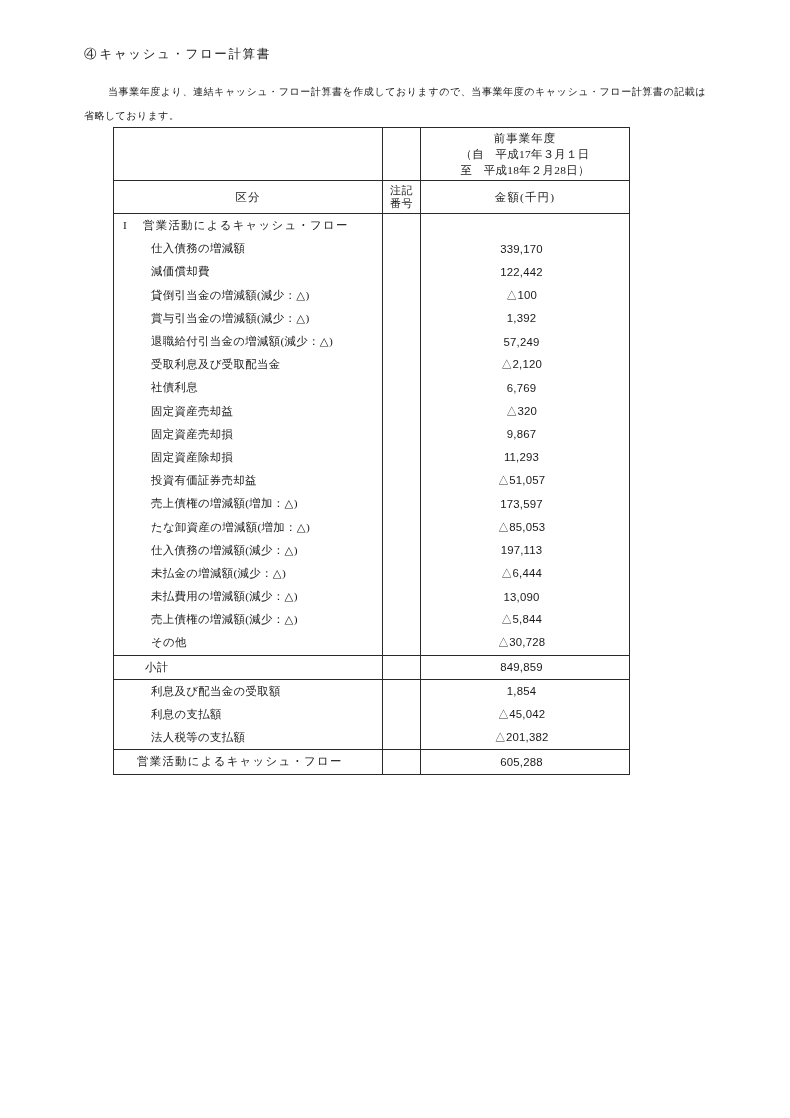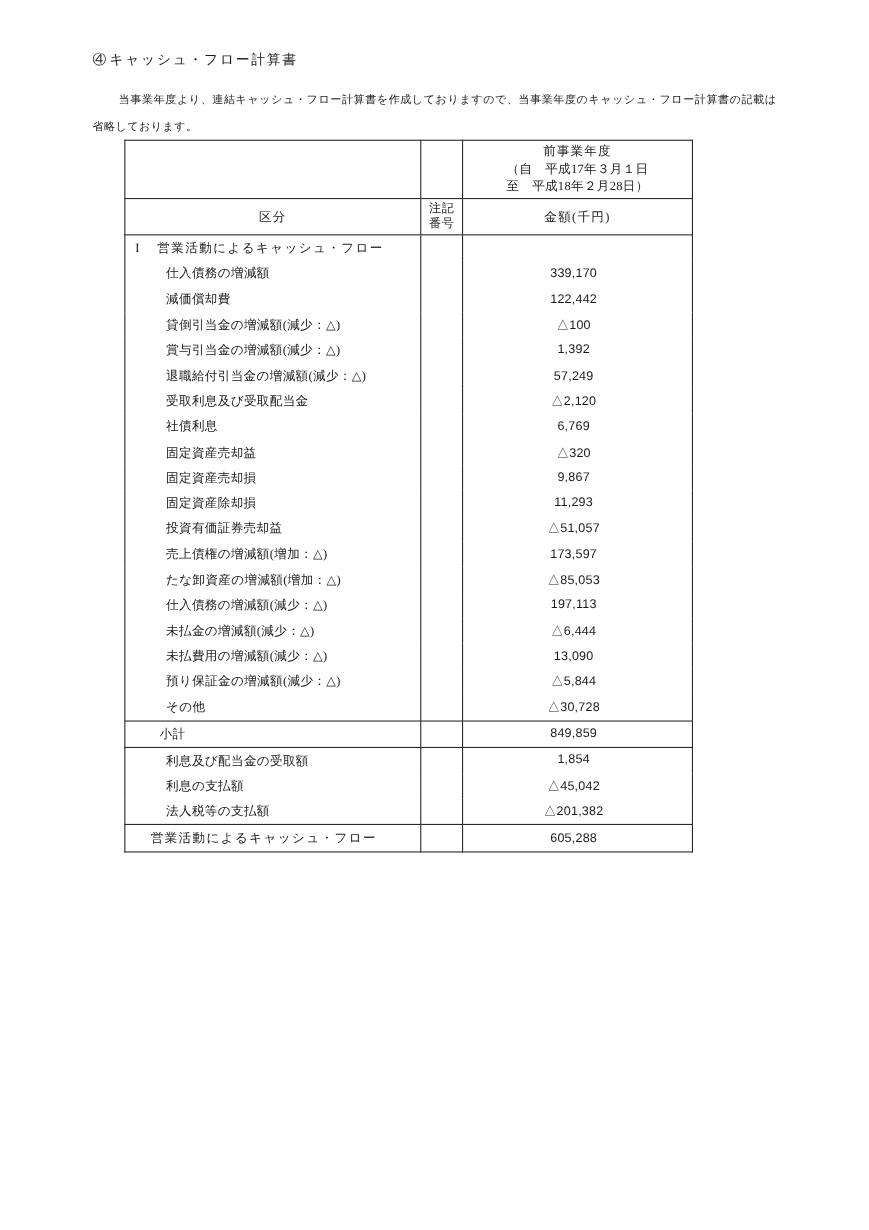--- a/index.html
+++ b/index.html
@@ -270,21 +270,21 @@
           <td class="item"><span class="ind-1"><span>未払金の増減額(減少：△)</span></span></td>
           <td class="note"></td>
           <td class="amount">△6,444</td>
         </tr>
         <tr>
           <td class="item"><span class="ind-1"><span>未払費用の増減額(減少：△)</span></span></td>
           <td class="note"></td>
           <td class="amount">13,090</td>
         </tr>
         <tr>
-          <td class="item"><span class="ind-1"><span>預り保証金の増減額(減少：△)</span></span></td>
+          <td class="item"><span class="ind-1"><span>売上債権の増減額(減少：△)</span></span></td>
           <td class="note"></td>
           <td class="amount">△5,844</td>
         </tr>
         <tr class="rule-bot">
           <td class="item"><span class="ind-1"><span>その他</span></span></td>
           <td class="note"></td>
           <td class="amount">△30,728</td>
         </tr>
         <tr class="rule-bot rule-top">
           <td class="item"><span class="ind-sub"><span>小計</span></span></td>

